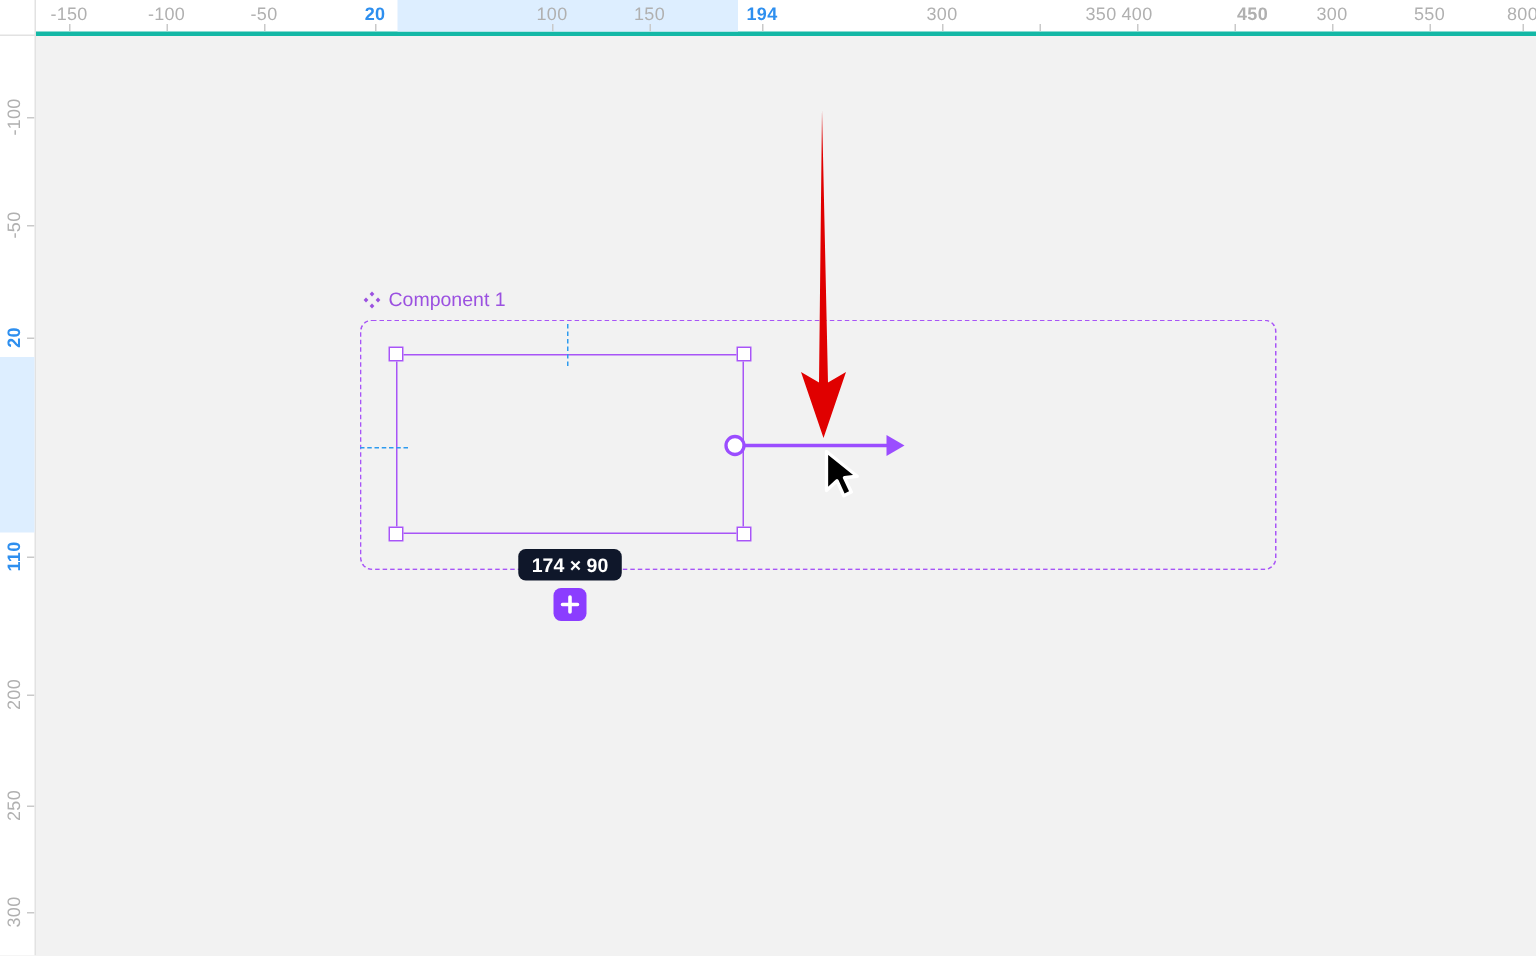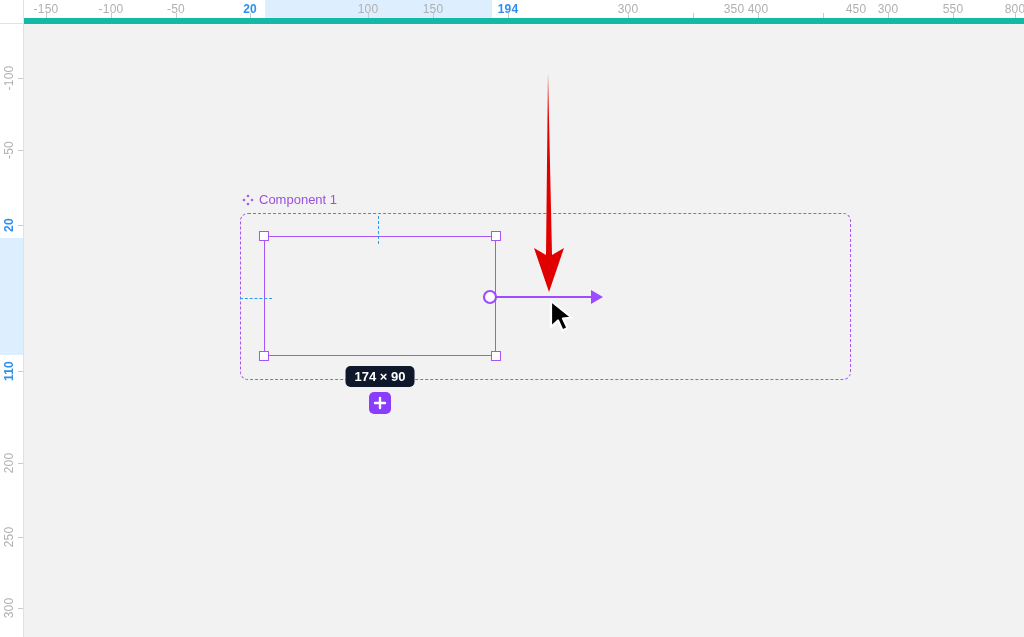--- a/index.html
+++ b/index.html
@@ -16,21 +16,21 @@
     height: 637px;
     background: #f2f2f2;
   }
 
   
   .ruler-h {
     position: absolute;
     left: 0; top: 0;
     width: 1024px; height: 24px;
     background: #ffffff;
-    border-bottom: 6px solid #14b8a6;
+    border-bottom: 3px solid #14b8a6;
     z-index: 40;
     overflow: hidden;
   }
   .ruler-v {
     position: absolute;
     left: 0; top: 0;
     width: 24px; height: 637px;
     background: #ffffff;
     border-right: 1px solid #e2e2e2;
     z-index: 39;
@@ -281,21 +281,21 @@
       <div class="rlabel-h" style="left: 433px;">150</div>
       <div class="tick-h" style="left: 508px;"></div>
       <div class="rlabel-h active" style="left: 508px;">194</div>
       <div class="tick-h" style="left: 628px;"></div>
       <div class="rlabel-h" style="left: 628px;">300</div>
       <div class="tick-h" style="left: 693px;"></div>
       <div class="rlabel-h" style="left: 693px; margin-left: 41px;">350</div>
       <div class="tick-h" style="left: 758px;"></div>
       <div class="rlabel-h" style="left: 758px;">400</div>
       <div class="tick-h" style="left: 823px;"></div>
-      <div class="rlabel-h" style="left: 856px;">450</div>
+      <div class="rlabel-h" style="left: 835px; font-weight: bold;">450</div>
       <div class="tick-h" style="left: 888px;"></div>
       <div class="rlabel-h" style="left: 888px;">300</div>
       <div class="tick-h" style="left: 953px;"></div>
       <div class="rlabel-h" style="left: 953px;">550</div>
       <div class="tick-h" style="left: 1015px;"></div>
       <div class="rlabel-h" style="left: 1015px;">800</div>
     </div>
   <div class="ruler-v" id="ruler-v">
       <div class="ruler-highlight-v" style="top: 238px; height: 117px;"></div>
       <div class="tick-v" style="top: 78px;"></div>

